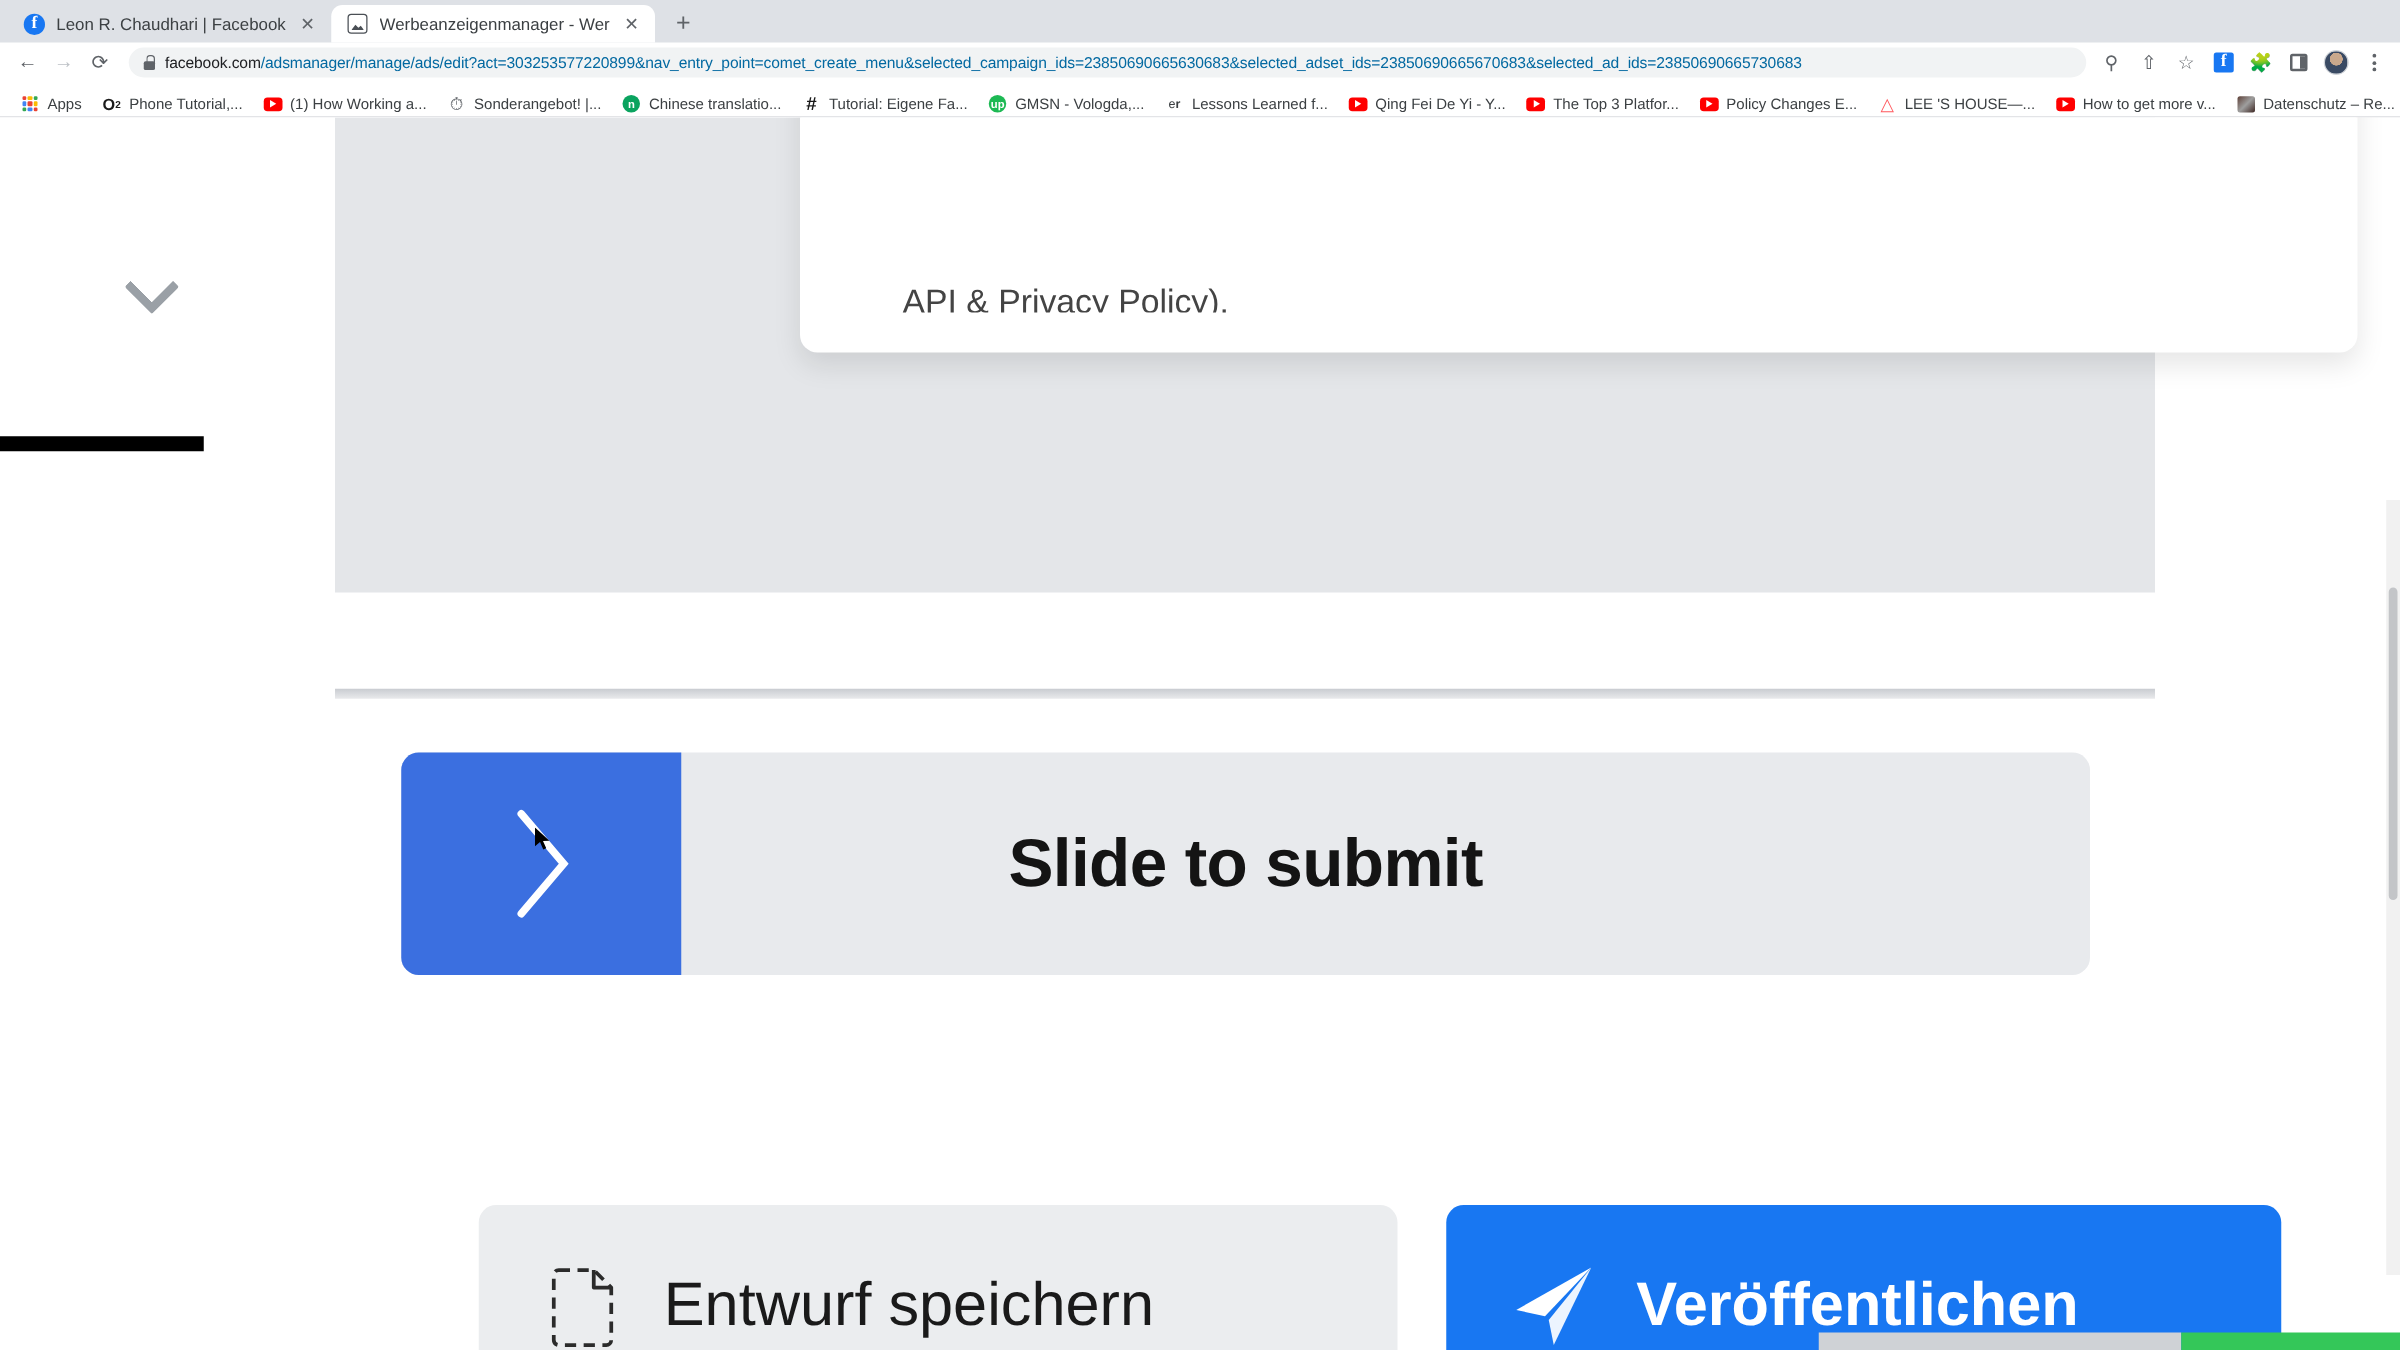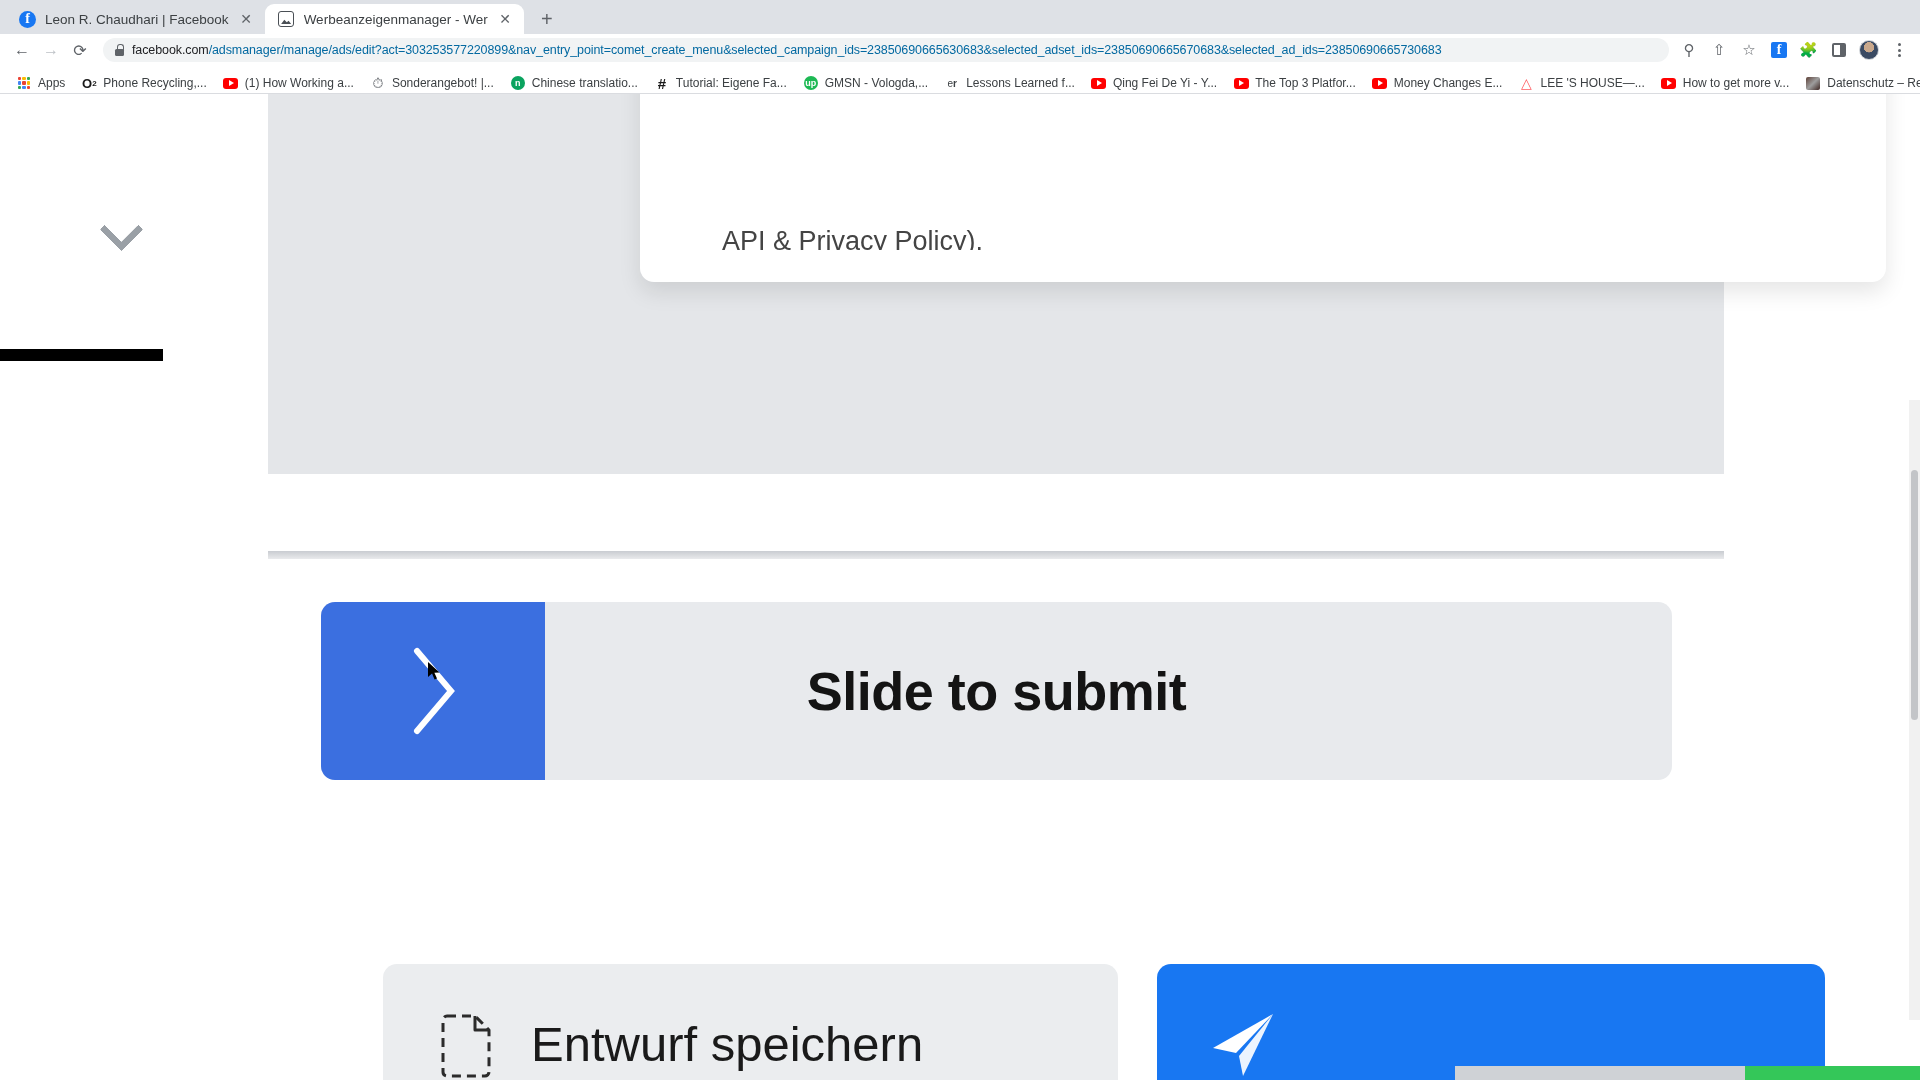--- a/index.html
+++ b/index.html
@@ -364,21 +364,21 @@
             <i></i>
             <i></i>
             <i></i>
             <i></i>
           </span>
         </span>
       <span>Apps</span>
     </div>
     <div class="bm">
       <span class="bm-ico" style="font-size:13px;color:#1a1a1a;font-weight:600;">O<sub style="font-size:8px">2</sub></span>
-      <span>Phone Recycling,...</span>
+      <span>Phone Tutorial,...</span>
     </div>
     <div class="bm">
       <span class="bm-ico">
           <span class="yt"></span>
         </span>
       <span>(1) How Working a...</span>
     </div>
     <div class="bm">
       <span class="bm-ico" style="font-size:14px;color:#5f6368;">⏱</span>
       <span>Sonderangebot! |...</span>
@@ -412,21 +412,21 @@
     <div class="bm">
       <span class="bm-ico">
           <span class="yt"></span>
         </span>
       <span>The Top 3 Platfor...</span>
     </div>
     <div class="bm">
       <span class="bm-ico">
           <span class="yt"></span>
         </span>
-      <span>Money Changes E...</span>
+      <span>Policy Changes E...</span>
     </div>
     <div class="bm">
       <span class="bm-ico" style="color:#ff5a5f;font-size:14px;">△</span>
       <span>LEE 'S HOUSE—...</span>
     </div>
     <div class="bm">
       <span class="bm-ico">
           <span class="yt"></span>
         </span>
       <span>How to get more v...</span>
@@ -474,20 +474,21 @@
           <path d="M34 6 v14 h14" fill="none" stroke="#2b2b2b" stroke-width="3" stroke-linejoin="round"></path>
         </svg>
         <span class="btn-label">Entwurf speichern</span>
       </div>
 
       <div class="btn btn-publish">
         <svg class="icon-send" viewBox="0 0 80 72">
           <path d="M70 6 L10 40 L33 45 Z" fill="#ffffff"></path>
           <path d="M70 6 L36 48 L40 68 Z" fill="#ffffff" opacity="0.92"></path>
         </svg>
+        <span class="btn-label">Veröffentlichen</span>
       </div>
     </div>
 
     <div class="vscroll">
         <i></i>
       </div>
     <div class="bottom-strip-grey"></div>
     <div class="bottom-strip-green"></div>
   </div>
 </div>

